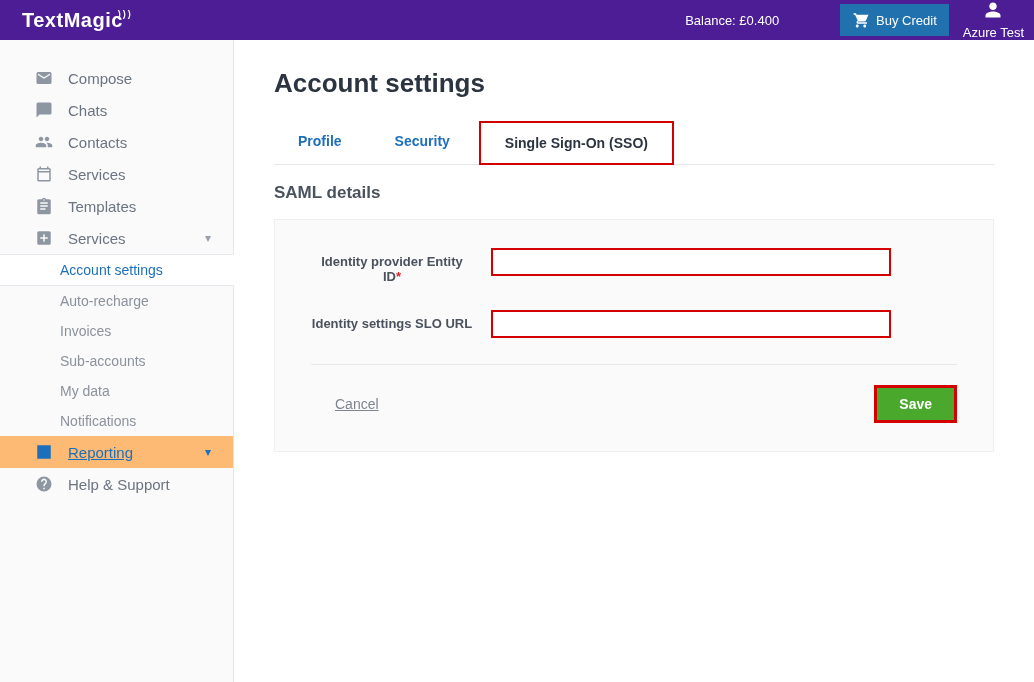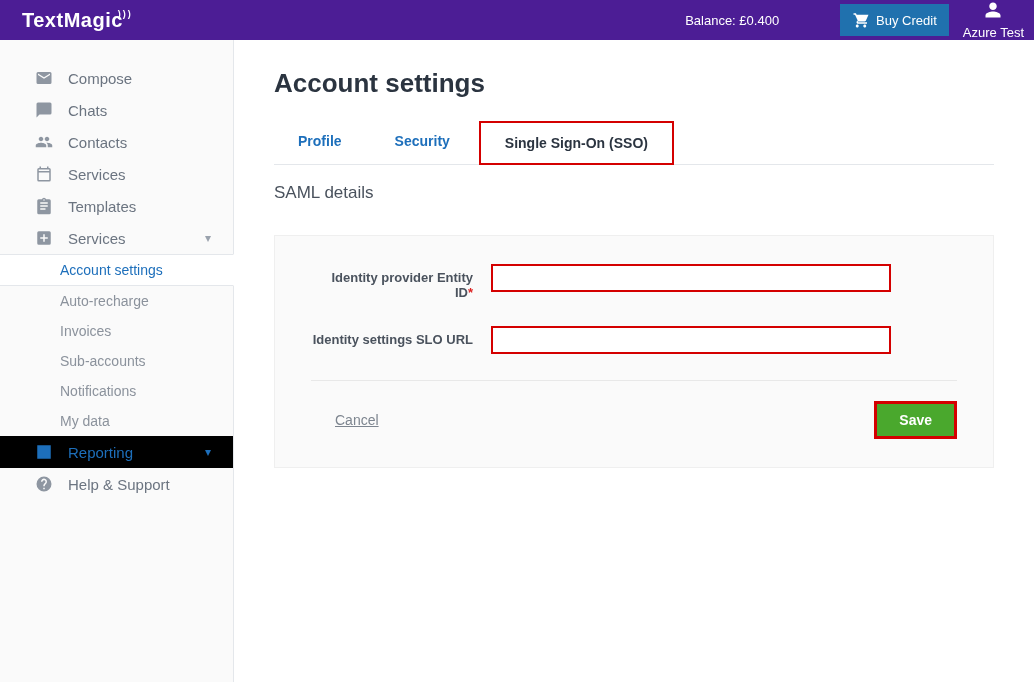--- a/index.html
+++ b/index.html
@@ -12,36 +12,36 @@
   .buy-btn { background:#2071ae; border:none; color:#fff; font-size:13px; padding:7px 12px; display:flex; align-items:center; gap:6px; cursor:pointer; margin-right:14px;margin-left:35px; }
   .user { display:flex; align-items:center; gap:6px; font-size:13px;flex-direction:column; }
   .icon { display:inline-flex; width:18px; height:18px; align-items:center; justify-content:center; }
   .icon svg { width:18px; height:18px; fill:currentColor; }
 
   .shell { display:flex; height:calc(100% - 40px); }
   .sidebar { width:234px; background:#fafafa; border-right:1px solid #e4e7eb; padding-top:22px; }
   .side-item { display:flex; align-items:center; gap:14px; padding:7px 10px 7px 34px; color:#6b7480; font-size:15px; cursor:pointer; position:relative; }
   .side-item .icon { color:#8e96a1; width:20px; }
   .side-item.expandable .chev { position:absolute; right:22px; color:#9aa2ad; font-size:12px; }
-  .side-item.highlight { background:#000000; color:#1d6fbb; }
+  .side-item.highlight { background:#fdba74; color:#1d6fbb;text-decoration:underline; }
   .side-item.highlight .icon { color:#1d6fbb; }
   .sub-list { margin-left:0; }
   .sub-item { padding:7px 10px 7px 60px; font-size:14px; color:#8b929c; cursor:pointer; }
   .sub-item.active { background:#fff; color:#1d6fbb; border-top:1px solid #e4e7eb; border-bottom:1px solid #e4e7eb; border-right:1px solid #fff; margin-right:-1px; position:relative; }
 
   .main { flex:1; background:#fff; padding:28px 40px 24px 40px; overflow:auto; }
   h1 { font-size:26px; font-weight:700; color:#2b3440; margin-bottom:22px; }
   .tabs { display:flex; border-bottom:1px solid #e4e7eb; gap:5px; margin-bottom:18px; }
   .tab { padding:12px 24px; font-size:14px; font-weight:600; color:#1d6fbb; cursor:pointer; }
   .tab.active-box { border:2px solid #d40000; color:#2b3440; margin-bottom:-1px; }
-  h2 { font-size:17px; font-weight:400; color:#4a525d; margin-bottom:32px; }
+  h2 { font-size:17px; font-weight:700; color:#4a525d; margin-bottom:16px; }
 
   .form-card { background:#fafafa; border:1px solid #efefef; padding:28px 36px 28px 36px; }
   .form-row { display:flex; align-items:flex-start; margin-bottom:26px; }
-  .form-label { width:180px; text-align:right; padding-right:18px; font-size:13px; font-weight:600; color:#4a525d; padding-top:6px; }
+  .form-label { width:180px; text-align:center; padding-right:18px; font-size:13px; font-weight:600; color:#4a525d; padding-top:6px; }
   .form-label .req { color:#d22; }
   .form-control { height:28px; border:2px solid #d40000; background:#fff; width:400px; padding:4px 8px; font-size:13px; }
   textarea.form-control { height:178px; resize:none; }
 
   .actions { display:flex; align-items:center; margin-top:22px; border-top:1px solid #e8e8e8; padding-top:20px; }
   .cancel-link { color:#7d858f; font-size:14px; text-decoration:underline; cursor:pointer; margin-left:24px; }
   .actions-spacer { flex:1; }
   .save-btn { background:#4aa82d; color:#fff; border:3px solid #d40000; font-weight:700; font-size:14px; padding:8px 22px; cursor:pointer; }
 </style>
 </head>
@@ -119,22 +119,22 @@
           </svg>
         </span>
       <span>Services</span>
       <span class="chev">▾</span>
     </div>
     <div class="sub-list">
       <div class="sub-item active">Account settings</div>
       <div class="sub-item">Auto-recharge</div>
       <div class="sub-item">Invoices</div>
       <div class="sub-item">Sub-accounts</div>
+      <div class="sub-item">My data</div>
       <div class="sub-item">Notifications</div>
-      <div class="sub-item">My data</div>
     </div>
     <div class="side-item expandable highlight">
       <span class="icon">
           <svg viewBox="0 0 24 24">
             <path d="M3 3h18v18H3V3zm4 12h2v4H7v-4zm4-6h2v10h-2V9zm4 3h2v7h-2v-7z"></path>
           </svg>
         </span>
       <span>Reporting</span>
       <span class="chev" style="color:#1d6fbb">▾</span>
     </div>

